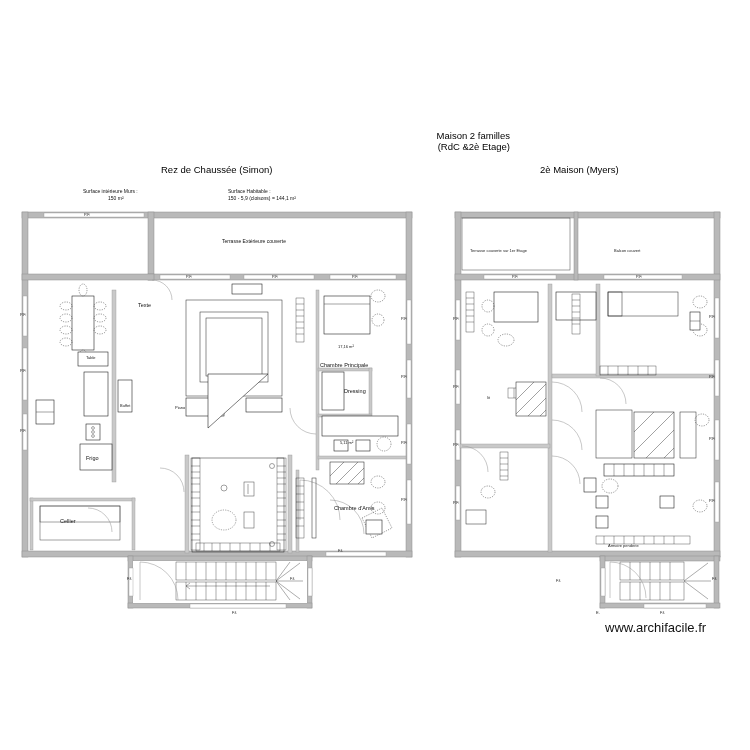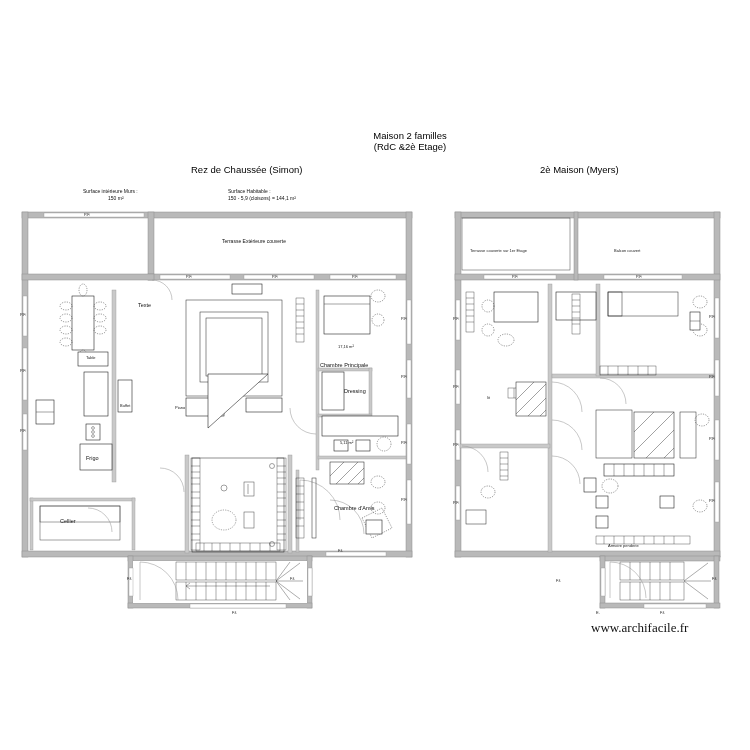--- a/index.html
+++ b/index.html
@@ -27,26 +27,26 @@
   .win{fill:#ffffff;stroke:#9a9a9a;stroke-width:.4;}
   .floor{fill:#ffffff;stroke:none;}
   .grid{fill:none;stroke:#111;stroke-width:.35;}
   .hatch{fill:#ffffff;stroke:#111;stroke-width:.5;}
 </style>
 </head>
 <body>
 
 <div id="stage">
 
-  <div class="txt title" style="left:310px;top:130px;width:200px;">
+  <div class="txt title" style="left:310px;top:130px;width:200px;text-align:right;">
     <div>Maison 2 familles</div>
     <div>(RdC &amp;2è Etage)</div>
   </div>
 
-  <div class="txt plantitle" style="left:166px;top:164px;padding-left:25px;">Rez de Chaussée (Simon)</div>
+  <div class="txt plantitle" style="left:136px;top:164px;padding-left:25px;">Rez de Chaussée (Simon)</div>
 
   <div class="txt plantitle" style="left:540px;top:164px;">2è Maison (Myers)</div>
 
   <div class="txt small" style="left:83px;top:188px;">Surface intérieure Murs :</div>
   <div class="txt small" style="left:108px;top:195px;">150 m²</div>
 
   <div class="txt small" style="left:228px;top:188px;">Surface Habitable :</div>
   <div class="txt small" style="left:228px;top:195px;">150 - 5,9 (cloisons) = 144,1 m²</div>
 
   <svg width="750" height="750" viewBox="0 0 750 750">
@@ -475,15 +475,15 @@
   <div class="txt tiny" style="left:453px;top:500px;">P.F.</div>
   <div class="txt tiny" style="left:709px;top:314px;">P.F.</div>
   <div class="txt tiny" style="left:709px;top:374px;">P.F.</div>
   <div class="txt tiny" style="left:709px;top:436px;">P.F.</div>
   <div class="txt tiny" style="left:709px;top:498px;">P.F.</div>
   <div class="txt tiny" style="left:556px;top:578px;">F.f.</div>
   <div class="txt tiny" style="left:712px;top:576px;">F.f.</div>
   <div class="txt tiny" style="left:660px;top:610px;">F.f.</div>
   <div class="txt tiny" style="left:596px;top:610px;">E.</div>
 
-  <div class="txt wm" style="left:591px;top:620px;font-family:Liberation Serif, serif;">www.archifacile.fr</div>
+  <div class="txt wm" style="left:605px;top:620px;">www.archifacile.fr</div>
 
 </div>
 
 </body></html>

